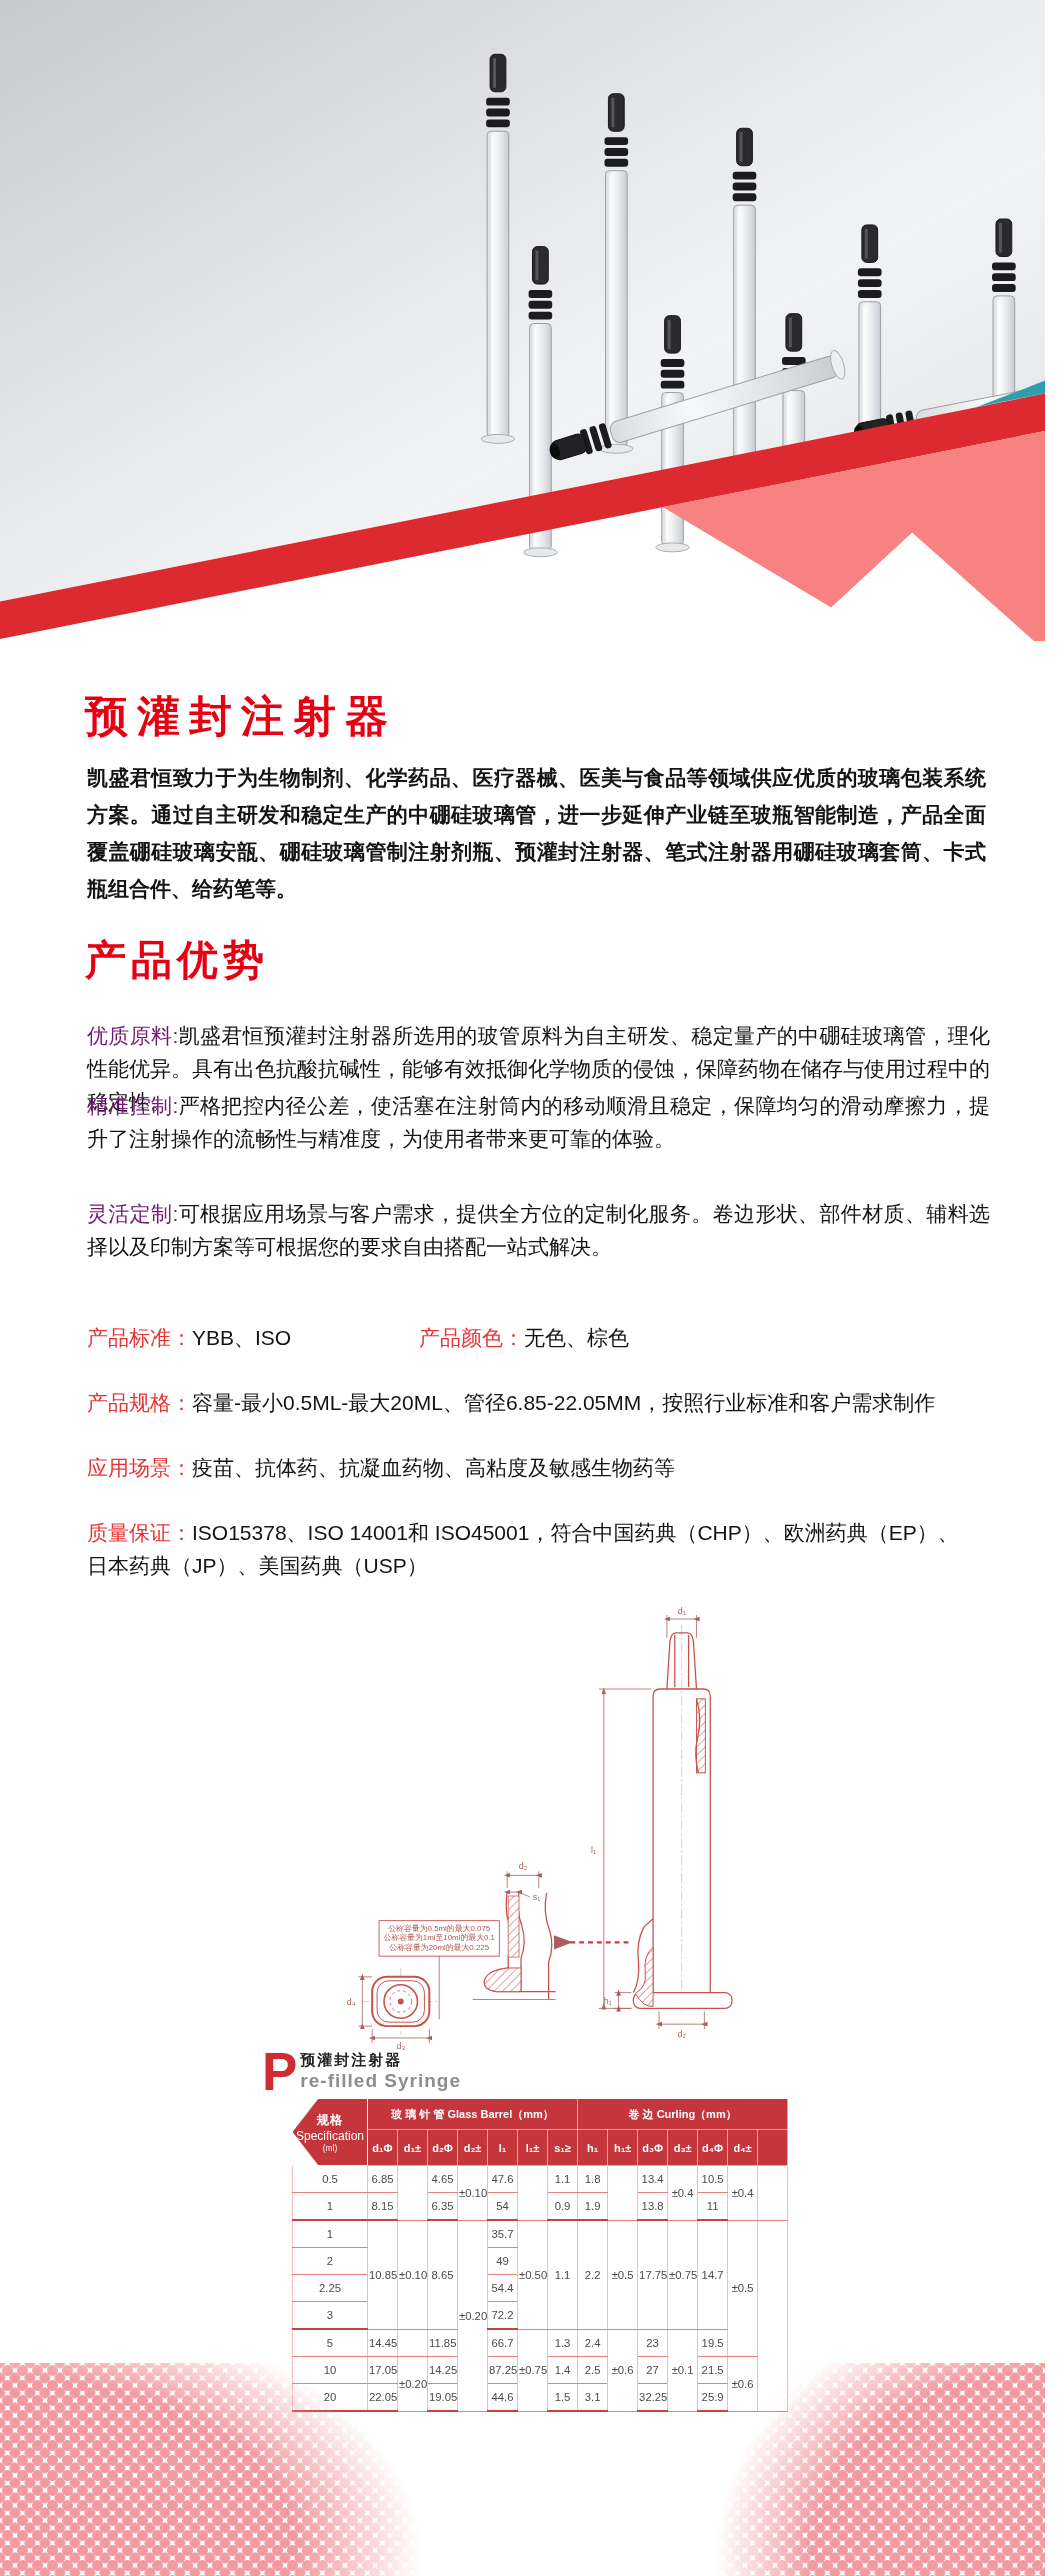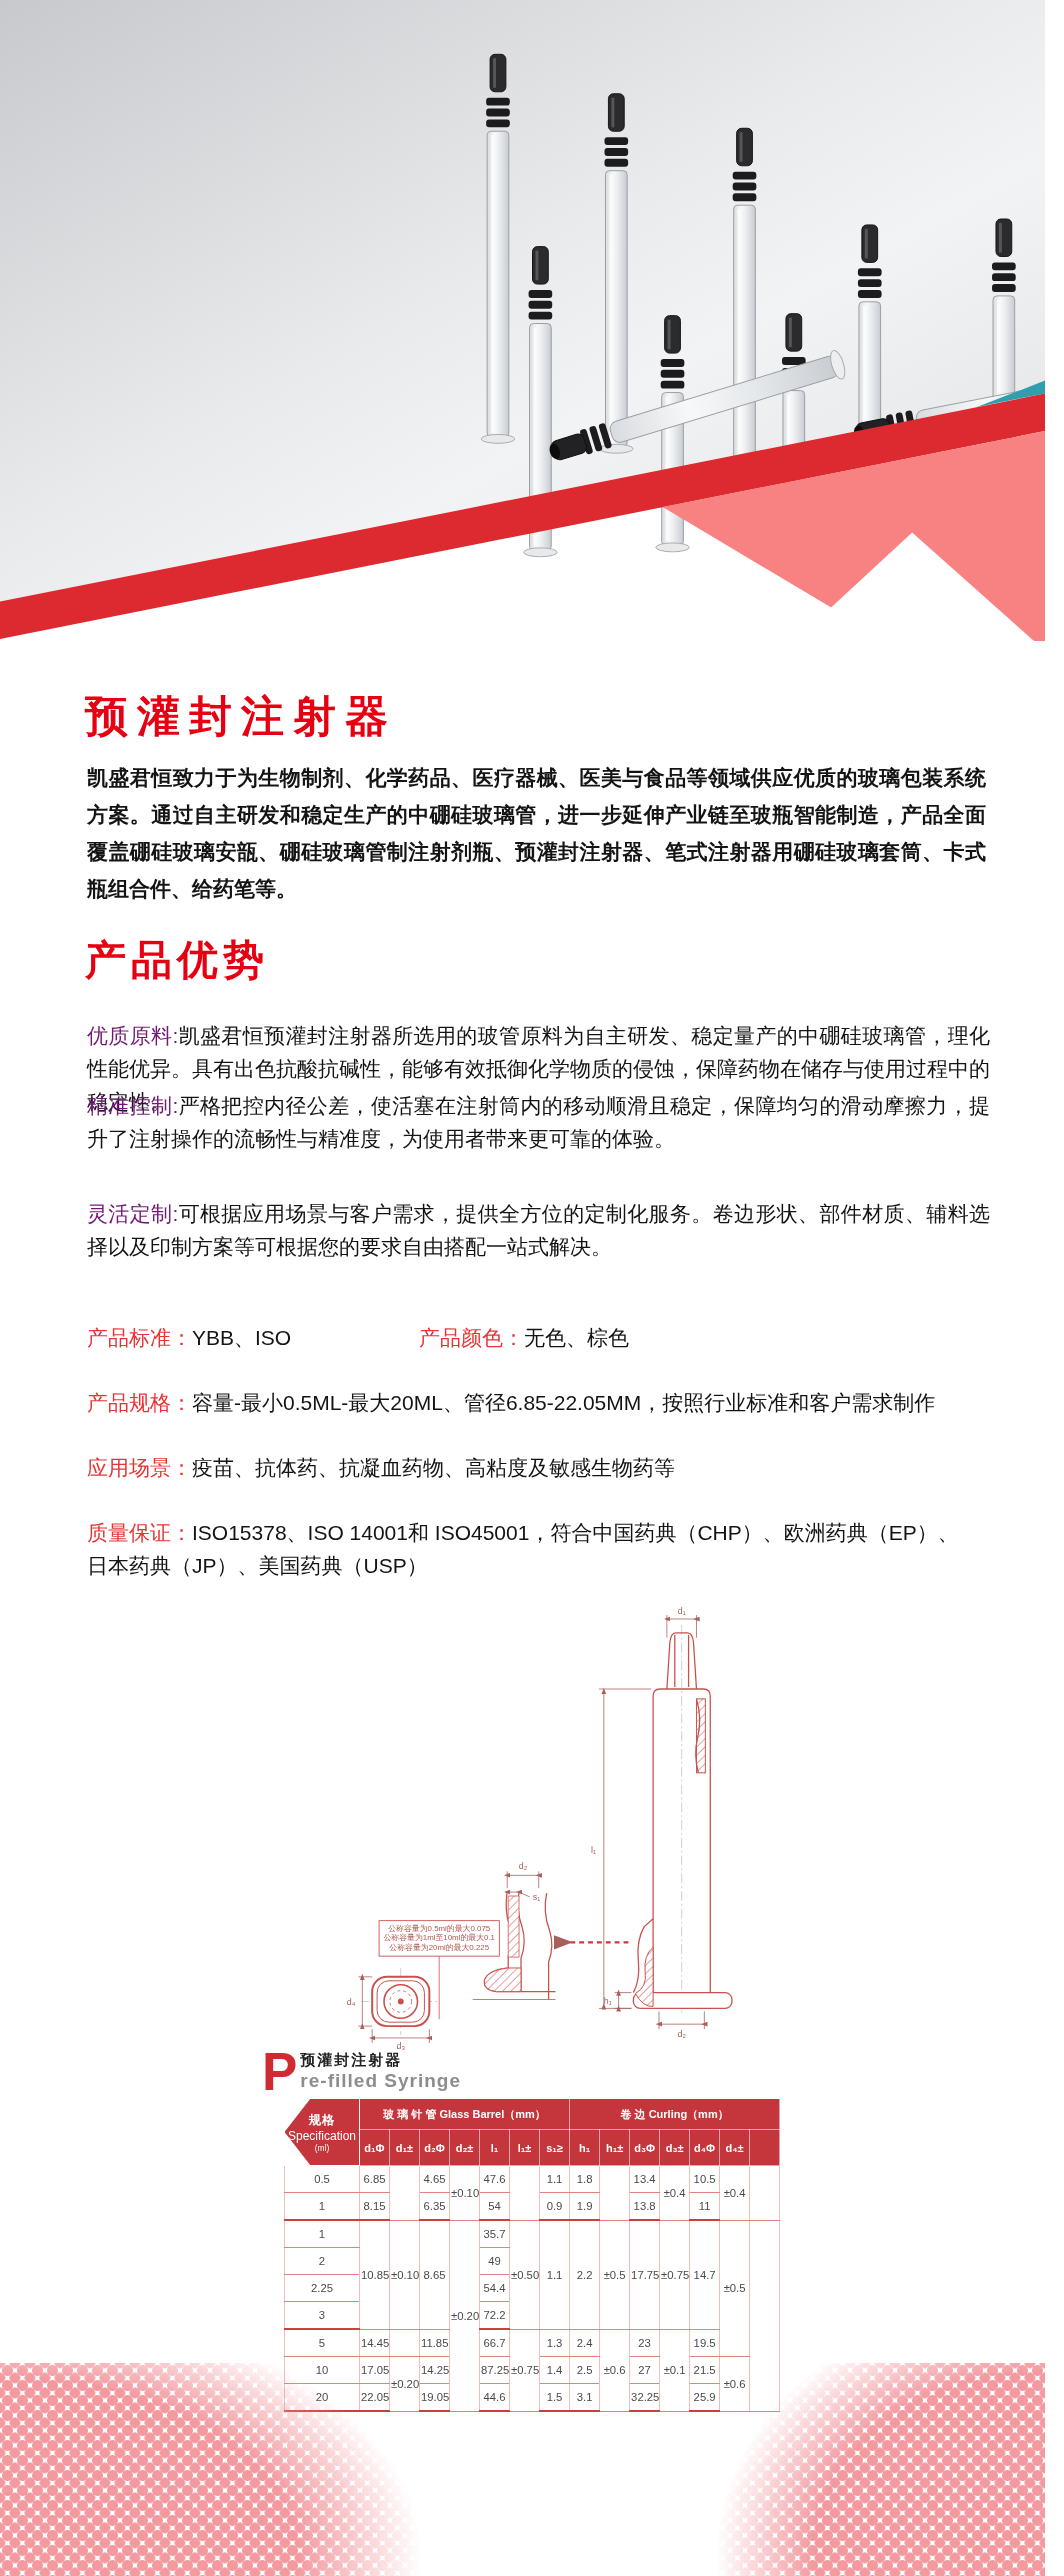--- a/index.html
+++ b/index.html
@@ -22,21 +22,21 @@
   .spec-color{position:absolute;left:332px;top:0;}
   
   .diagram-svg{position:absolute;left:177px;top:1605px;}
   
   .logo{left:262px;top:2049px;display:flex;align-items:flex-start;}
   .logo-p{font-size:53px;line-height:45px;font-weight:bold;color:#cf2b31;}
   .logo-txt{margin-left:3px;padding-top:2px;}
   .logo-cn{font-size:15px;font-weight:bold;color:#222;letter-spacing:2px;}
   .logo-en{font-size:19px;font-weight:bold;color:#8d8d8d;letter-spacing:1px;}
   
-  .table-wrap{left:284px;top:2098px;}
+  .table-wrap{left:292px;top:2098px;}
   #spec-table{border-collapse:collapse;table-layout:fixed;width:493px;font-size:11.3px;color:#4a4a4a;}
   #spec-table thead th{background:#c4363c;color:#fff;font-weight:bold;border:1px solid rgba(255,255,255,.55);
       font-size:11px;padding:0;}
   #spec-table thead tr.gr th{height:30px;}
   #spec-table thead tr.cols th{height:35px;}
   th.spec-th{clip-path:polygon(26px 0,100% 0,100% 100%,26px 100%,0 50%);}
   th.spec-th .t1{font-size:12.3px;letter-spacing:1px;}
   th.spec-th .t2{font-size:12px;font-weight:normal;}
   th.spec-th .t3{font-size:8.4px;font-weight:normal;}
   #spec-table tbody td{height:24px;text-align:center;background:#fff;

